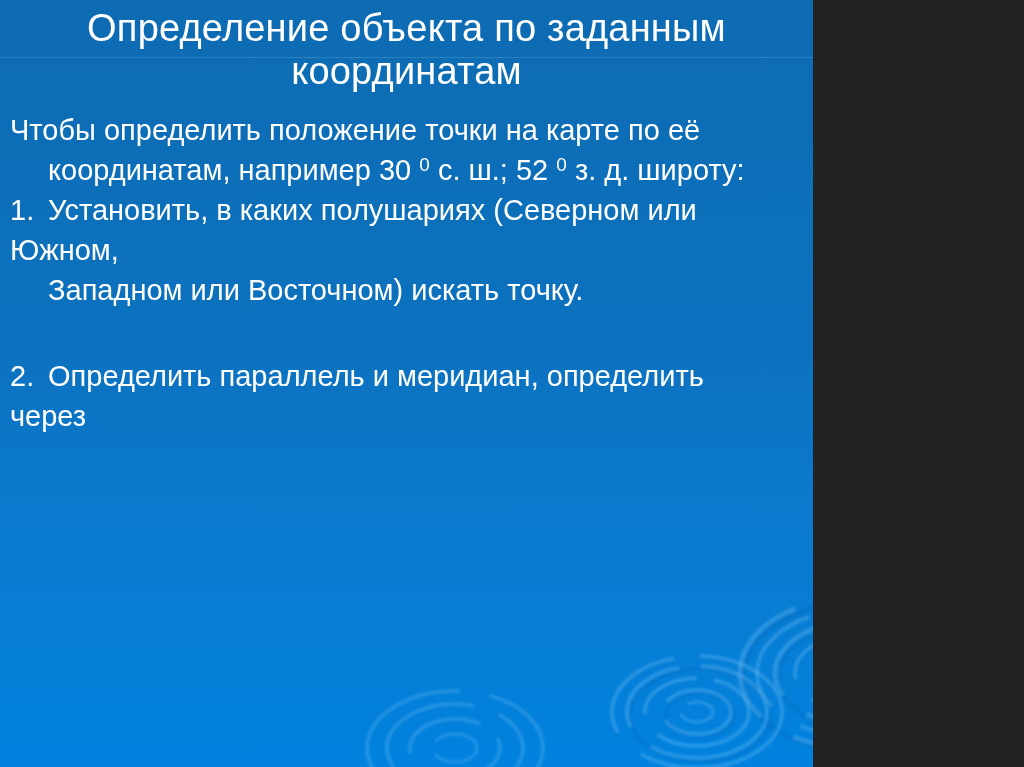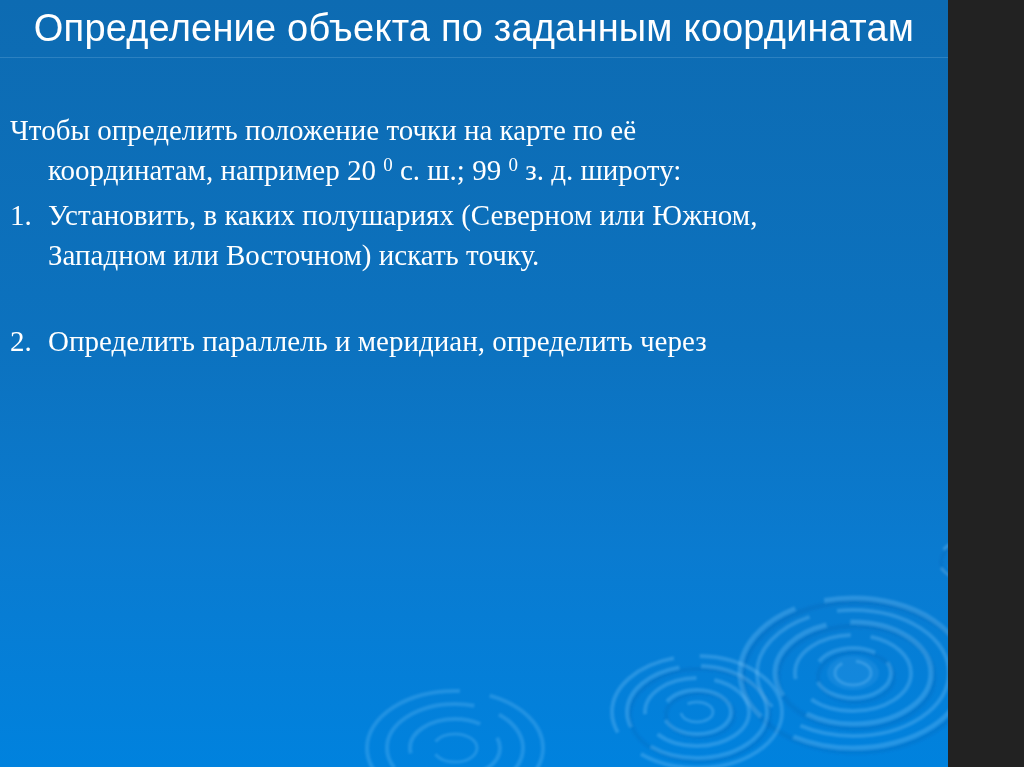--- a/index.html
+++ b/index.html
@@ -1,18 +1,18 @@
 <!DOCTYPE html>
 <html><head>
 <meta charset="utf-8">
 <style>
   html, body { margin: 0; padding: 0; background: #222; }
   .slide {
     position: relative;
-    width: 948px;
+    width: 813px;
     height: 767px;
     overflow: hidden;
     background: linear-gradient(180deg, #0d6bb2 0%, #0c72bf 45%, #0a7bd0 72%, #0082de 100%);
     font-family: "Liberation Sans", sans-serif;
     color: #ffffff;
   }
   .slide-title {
     position: absolute;
     top: 7px;
     left: 0;
@@ -32,26 +32,25 @@
     background: rgba(190, 225, 255, 0.18);
   }
   .slide-body {
     position: absolute;
     top: 110px;
     left: 10px;
     right: 26px;
     font-size: 29px;
     line-height: 40px;
     z-index: 2;
-    font-family: Liberation Serif, serif;
   }
   .t-line { white-space: pre-wrap; }
   .cont { padding-left: 38px; }
   .num { display: inline-block; width: 38px; }
-  .item-1 { margin-top: 5px; }
+  .item-1 { }
   .item-2 { margin-top: 46px; }
   .item-3 { margin-top: 40px; }
   sup.deg {
     font-size: 19px;
     line-height: 0;
     vertical-align: 9px;
   }
   .ripples {
     position: absolute;
     inset: 0;
@@ -65,21 +64,21 @@
 <div class="slide">
 
   <div class="slide-title">Определение объекта по заданным координатам</div>
 
   <div class="title-rule"></div>
 
   <div class="slide-body">
 
     <div class="para">
       <div class="t-line">Чтобы определить положение точки на карте по её</div>
-      <div class="t-line cont"><span>координатам, например 20 </span><sup class="deg">0</sup><span> с. ш.; 99 </span><sup class="deg">0</sup><span> з. д. широту:</span></div>
+      <div class="t-line cont"><span>координатам, например 30 </span><sup class="deg">0</sup><span> с. ш.; 52 </span><sup class="deg">0</sup><span> з. д. широту:</span></div>
     </div>
 
     <div class="item item-1">
       <div class="t-line"><span class="num">1.</span><span>Установить, в каких полушариях (Северном или Южном,</span></div>
       <div class="t-line cont">Западном или Восточном) искать точку.</div>
     </div>
 
     <div class="item item-2">
       <div class="t-line"><span class="num">2.</span><span>Определить параллель и меридиан, определить через</span></div>
     </div>

